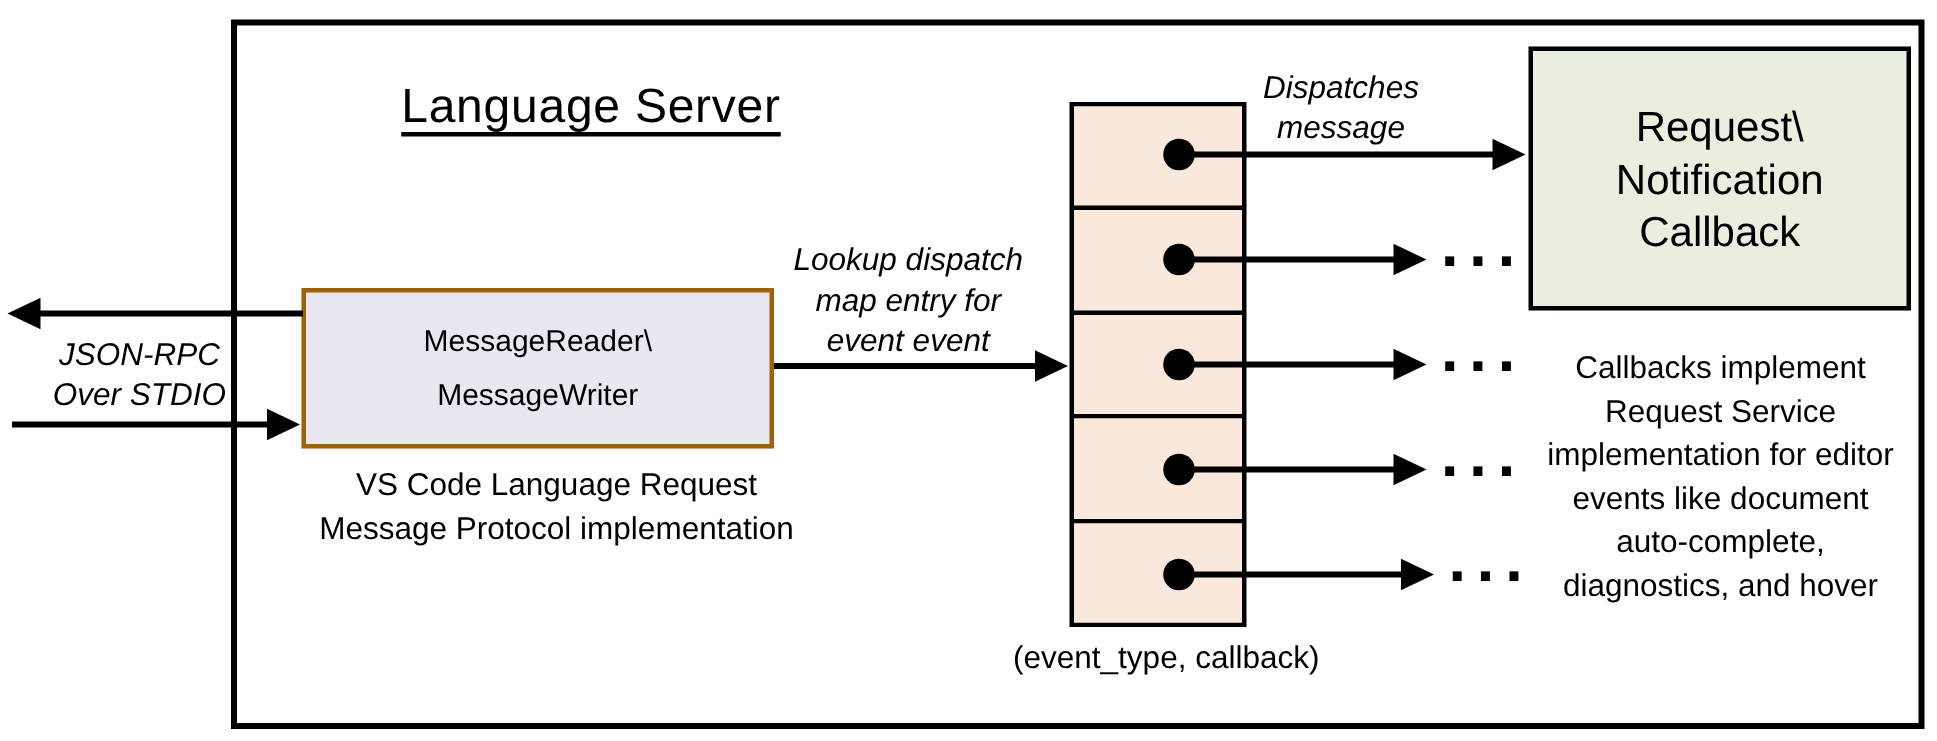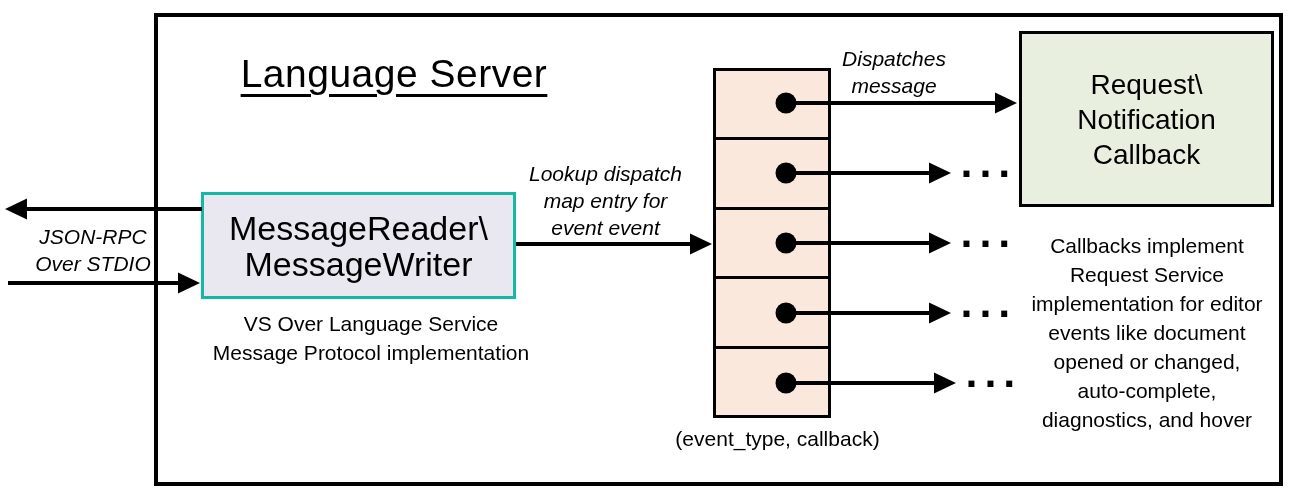--- a/index.html
+++ b/index.html
@@ -9,30 +9,30 @@
     font-family:"Liberation Sans", sans-serif; color:#000; overflow:hidden;
   }
   .abs { position:absolute; }
 
   .outer-box {
     left:154px; top:13px; width:1129px; height:473px;
     border:4px solid #000; background:transparent;
   }
   .title {
     left:226px; top:52px; width:336px; text-align:center;
-    font-size:39px; font-weight:400; letter-spacing:0.5px;
+    font-size:32px; font-weight:400; letter-spacing:0.5px;
     text-decoration:underline; text-decoration-thickness:3px; text-underline-offset:7px;
     white-space:nowrap;
   }
 
   .reader-box {
     left:201px; top:192px; width:315px; height:107px;
-    background:#e9e7f0; border:3px solid #14b8a6;
+    background:#e9e7f0; border:3px solid #a16207;
     display:flex; flex-direction:column; align-items:center; justify-content:center;
-    font-size:34px; line-height:36px; text-align:center;
+    font-size:20px; line-height:36px; text-align:center;
   }
   .callback-box {
     left:1019px; top:31px; width:255px; height:176px;
     background:#e9efdf; border:3px solid #000;
     display:flex; flex-direction:column; align-items:center; justify-content:center;
     font-size:28px; line-height:35px; text-align:center;
   }
 
   .caption { text-align:center; font-size:21px; line-height:29px; }
   .reader-caption { left:190px; top:309px; width:362px; }
@@ -64,21 +64,21 @@
 
   <div class="abs outer-box"></div>
 
   <div class="abs title">Language Server</div>
 
   <div class="abs reader-box">
     <div>MessageReader\</div>
     <div>MessageWriter</div>
   </div>
   <div class="abs caption reader-caption">
-    <div>VS Over Language Service</div>
+    <div>VS Code Language Request</div>
     <div>Message Protocol implementation</div>
   </div>
 
   <div class="abs ital io-label">
     <div>JSON-RPC</div>
     <div>Over STDIO</div>
   </div>
 
   <div class="abs ital lookup-label">
     <div>Lookup dispatch</div>
@@ -105,21 +105,20 @@
   <div class="abs callback-box">
     <div>Request\</div>
     <div>Notification</div>
     <div>Callback</div>
   </div>
   <div class="abs caption callbacks-note">
     <div>Callbacks implement</div>
     <div>Request Service</div>
     <div>implementation for editor</div>
     <div>events like document</div>
-    <div>opened or changed,</div>
     <div>auto-complete,</div>
     <div>diagnostics, and hover</div>
   </div>
 
   <svg class="overlay" viewBox="0 0 1291 494">
 
     <g>
       <line class="wire" x1="202" y1="209" x2="24" y2="209"></line>
       <polygon class="head" points="5,209 27,198.5 27,219.5"></polygon>
     </g>

